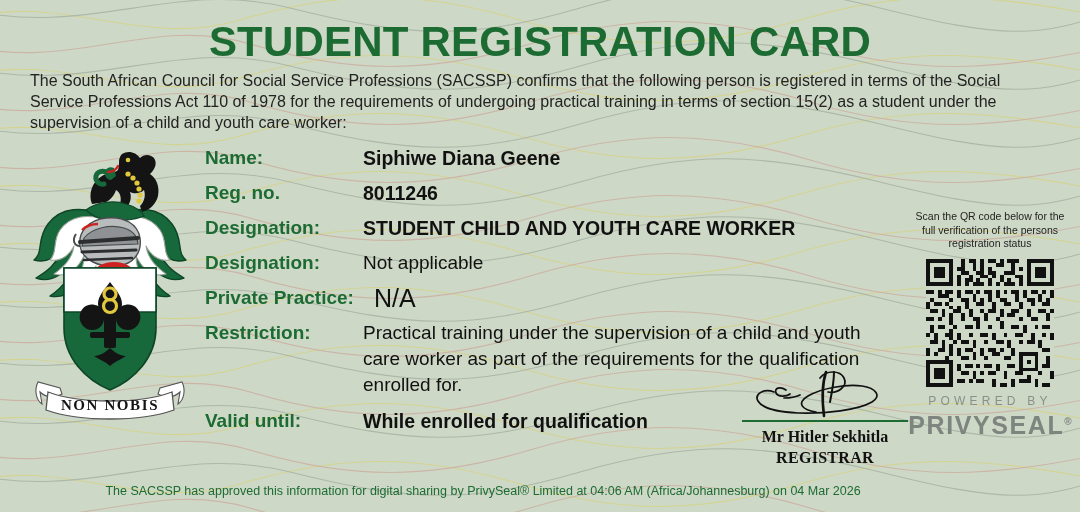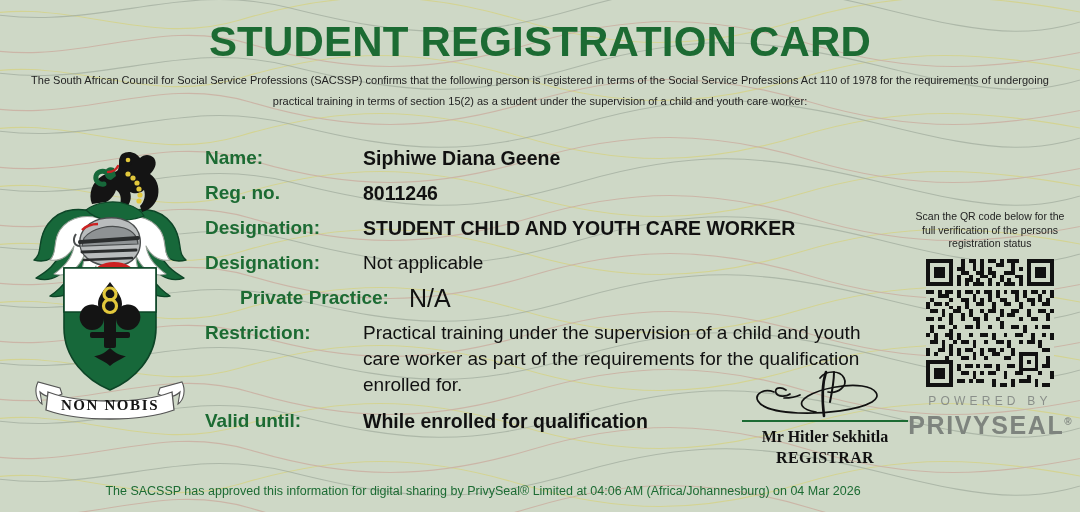--- a/index.html
+++ b/index.html
@@ -13,32 +13,32 @@
     background:#ffffff;
   }
   #guilloche{position:absolute;inset:0;width:1080px;height:512px;pointer-events:none;}
 
   
   .title{
     position:absolute;top:18px;left:0;width:1080px;text-align:center;
     font-size:42px;font-weight:bold;color:#1c6b33;letter-spacing:.2px;
   }
   .intro{
-    position:absolute;top:70px;left:30px;width:1020px;text-align:center;
-    font-size:11px;line-height:21px;color:#232323;
+    position:absolute;top:70px;left:30px;width:1020px;
+    font-size:16px;line-height:21px;color:#232323;
   }
 
   
   .fields{position:absolute;left:205px;top:145px;width:700px;}
   .row{display:flex;align-items:flex-start;margin-bottom:9px;}
   .lab{
     color:#1c6b33;font-weight:bold;font-size:19px;line-height:26px;
     width:158px;flex:0 0 158px;white-space:nowrap;
   }
-  .lab.wide{width:auto;flex:0 0 auto;padding-right:20px;margin-left:35px;}
+  .lab.wide{width:auto;flex:0 0 auto;padding-right:20px;}
   .val{font-size:19px;line-height:26px;color:#111;}
   .val.b{font-weight:bold;}
   .val.big{font-size:19.5px;}
   .row.rest{margin-bottom:10px;}
   .val.rest{max-width:530px;line-height:26px;}
   .row.pp .val{font-size:25px;}
   .row.valid{margin-top:6px;}
   .row.valid .val{font-weight:bold;font-size:19.5px;}
 
   

